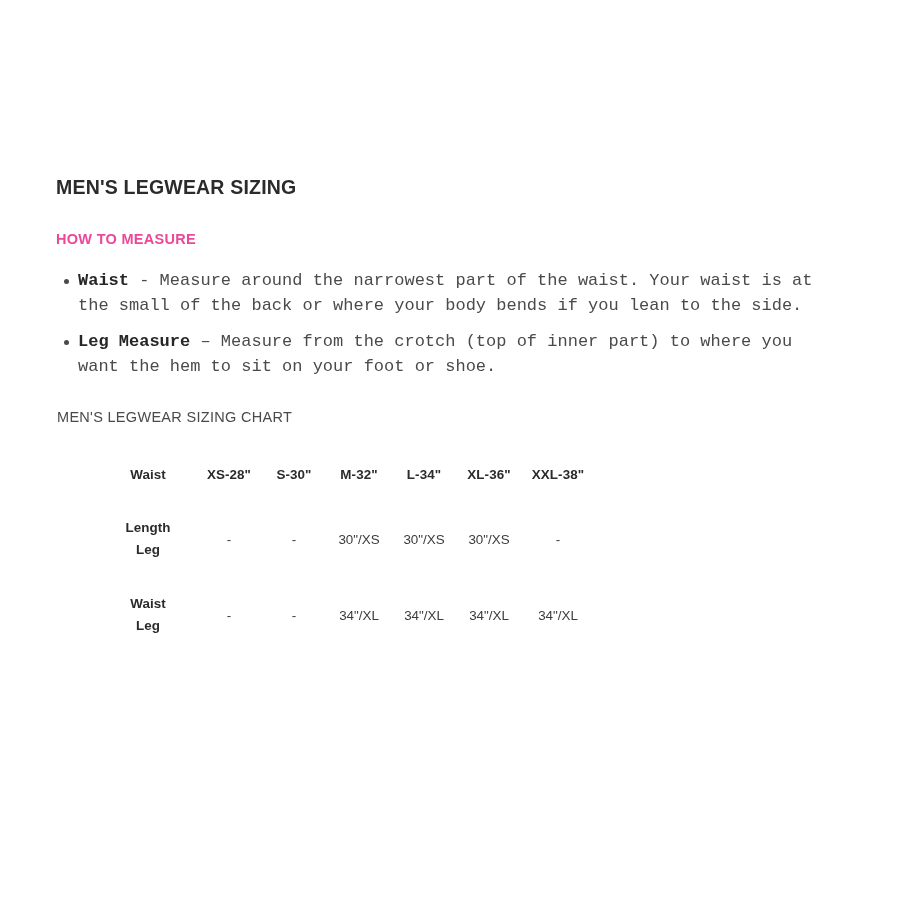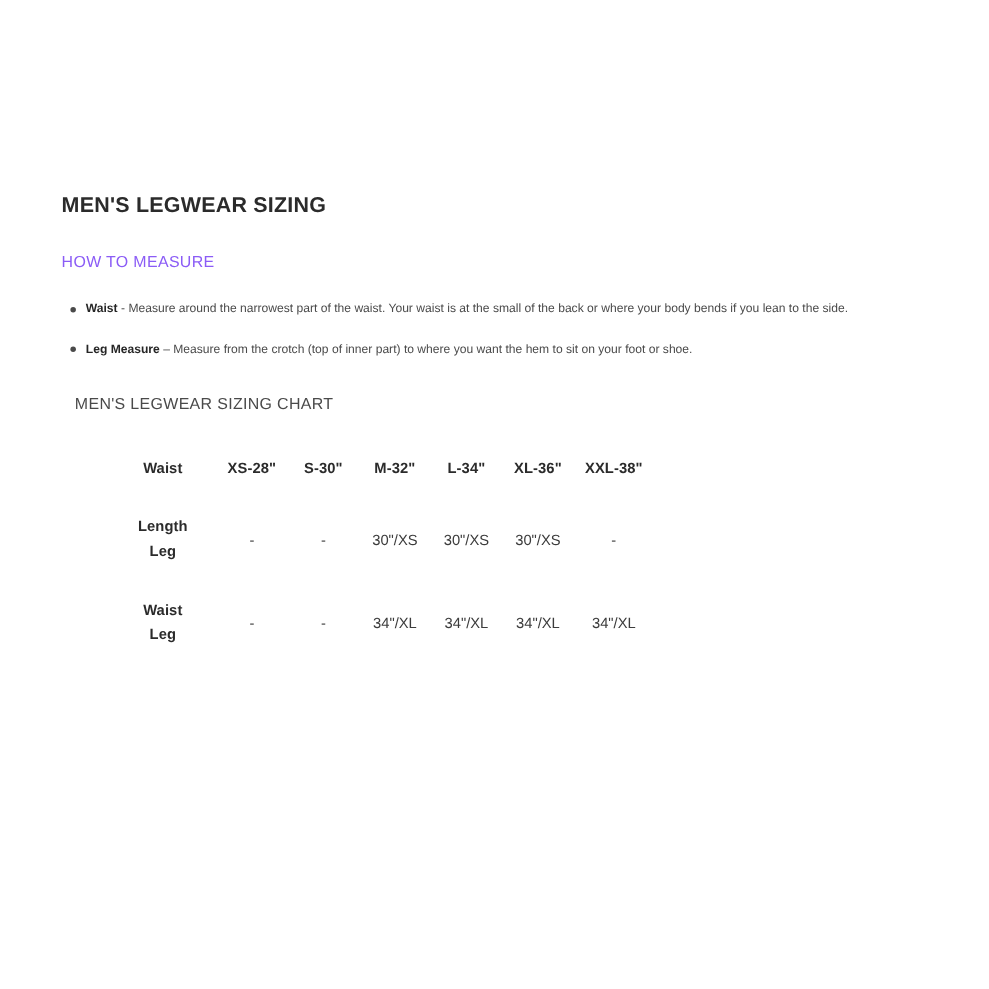--- a/index.html
+++ b/index.html
@@ -23,58 +23,59 @@
   }
   .page-title {
     font-size: 19.5px;
     font-weight: bold;
     color: #2b2b2b;
     letter-spacing: 0.2px;
     margin: 0 0 32px 0;
   }
   .section-heading {
     font-size: 14.5px;
-    font-weight: 400;
-    color: #8b5cf6;
+    font-weight: 700;
+    color: #ec4899;
     letter-spacing: 0.3px;
     margin: 0 0 22px 0;
   }
   .measure-list {
     margin: 0 0 30px 0;
     padding: 0 0 0 22px;
     list-style: none;
   }
   .measure-list li {
     position: relative;
-    font-size: 11px;
+    font-size: 17px;
     line-height: 24.5px;
     color: #4a4a4a;
     margin-bottom: 12px;
     max-width: 800px;
+    font-family: Liberation Mono, monospace;
   }
   .measure-list li:before {
     content: "";
     position: absolute;
     left: -14px;
     top: 9.5px;
     width: 5px;
     height: 5px;
     border-radius: 50%;
     background: #4a4a4a;
   }
   .measure-list strong {
     color: #262626;
     font-weight: bold;
   }
   .chart-heading {
     font-size: 14.5px;
     font-weight: 400;
     color: #4a4a4a;
     letter-spacing: 0.3px;
-    margin: 8px 0 22px 12px;
+    margin: 8px 0 22px 1px;
   }
   table.size-table {
     border-collapse: collapse;
     margin-left: 44px;
     margin-top: 10px;
   }
   table.size-table th,
   table.size-table td {
     padding: 0;
     text-align: center;

